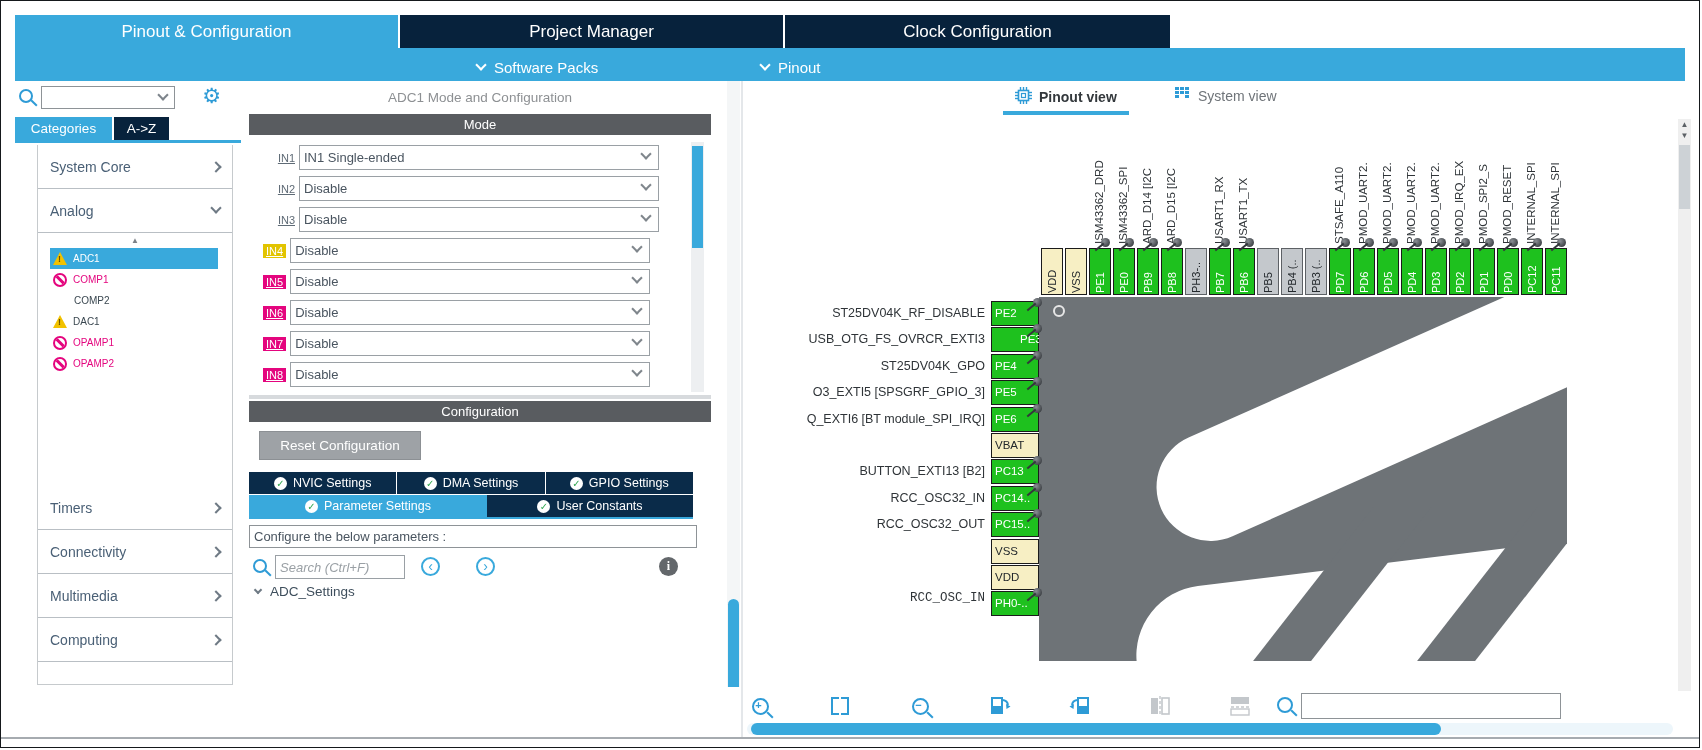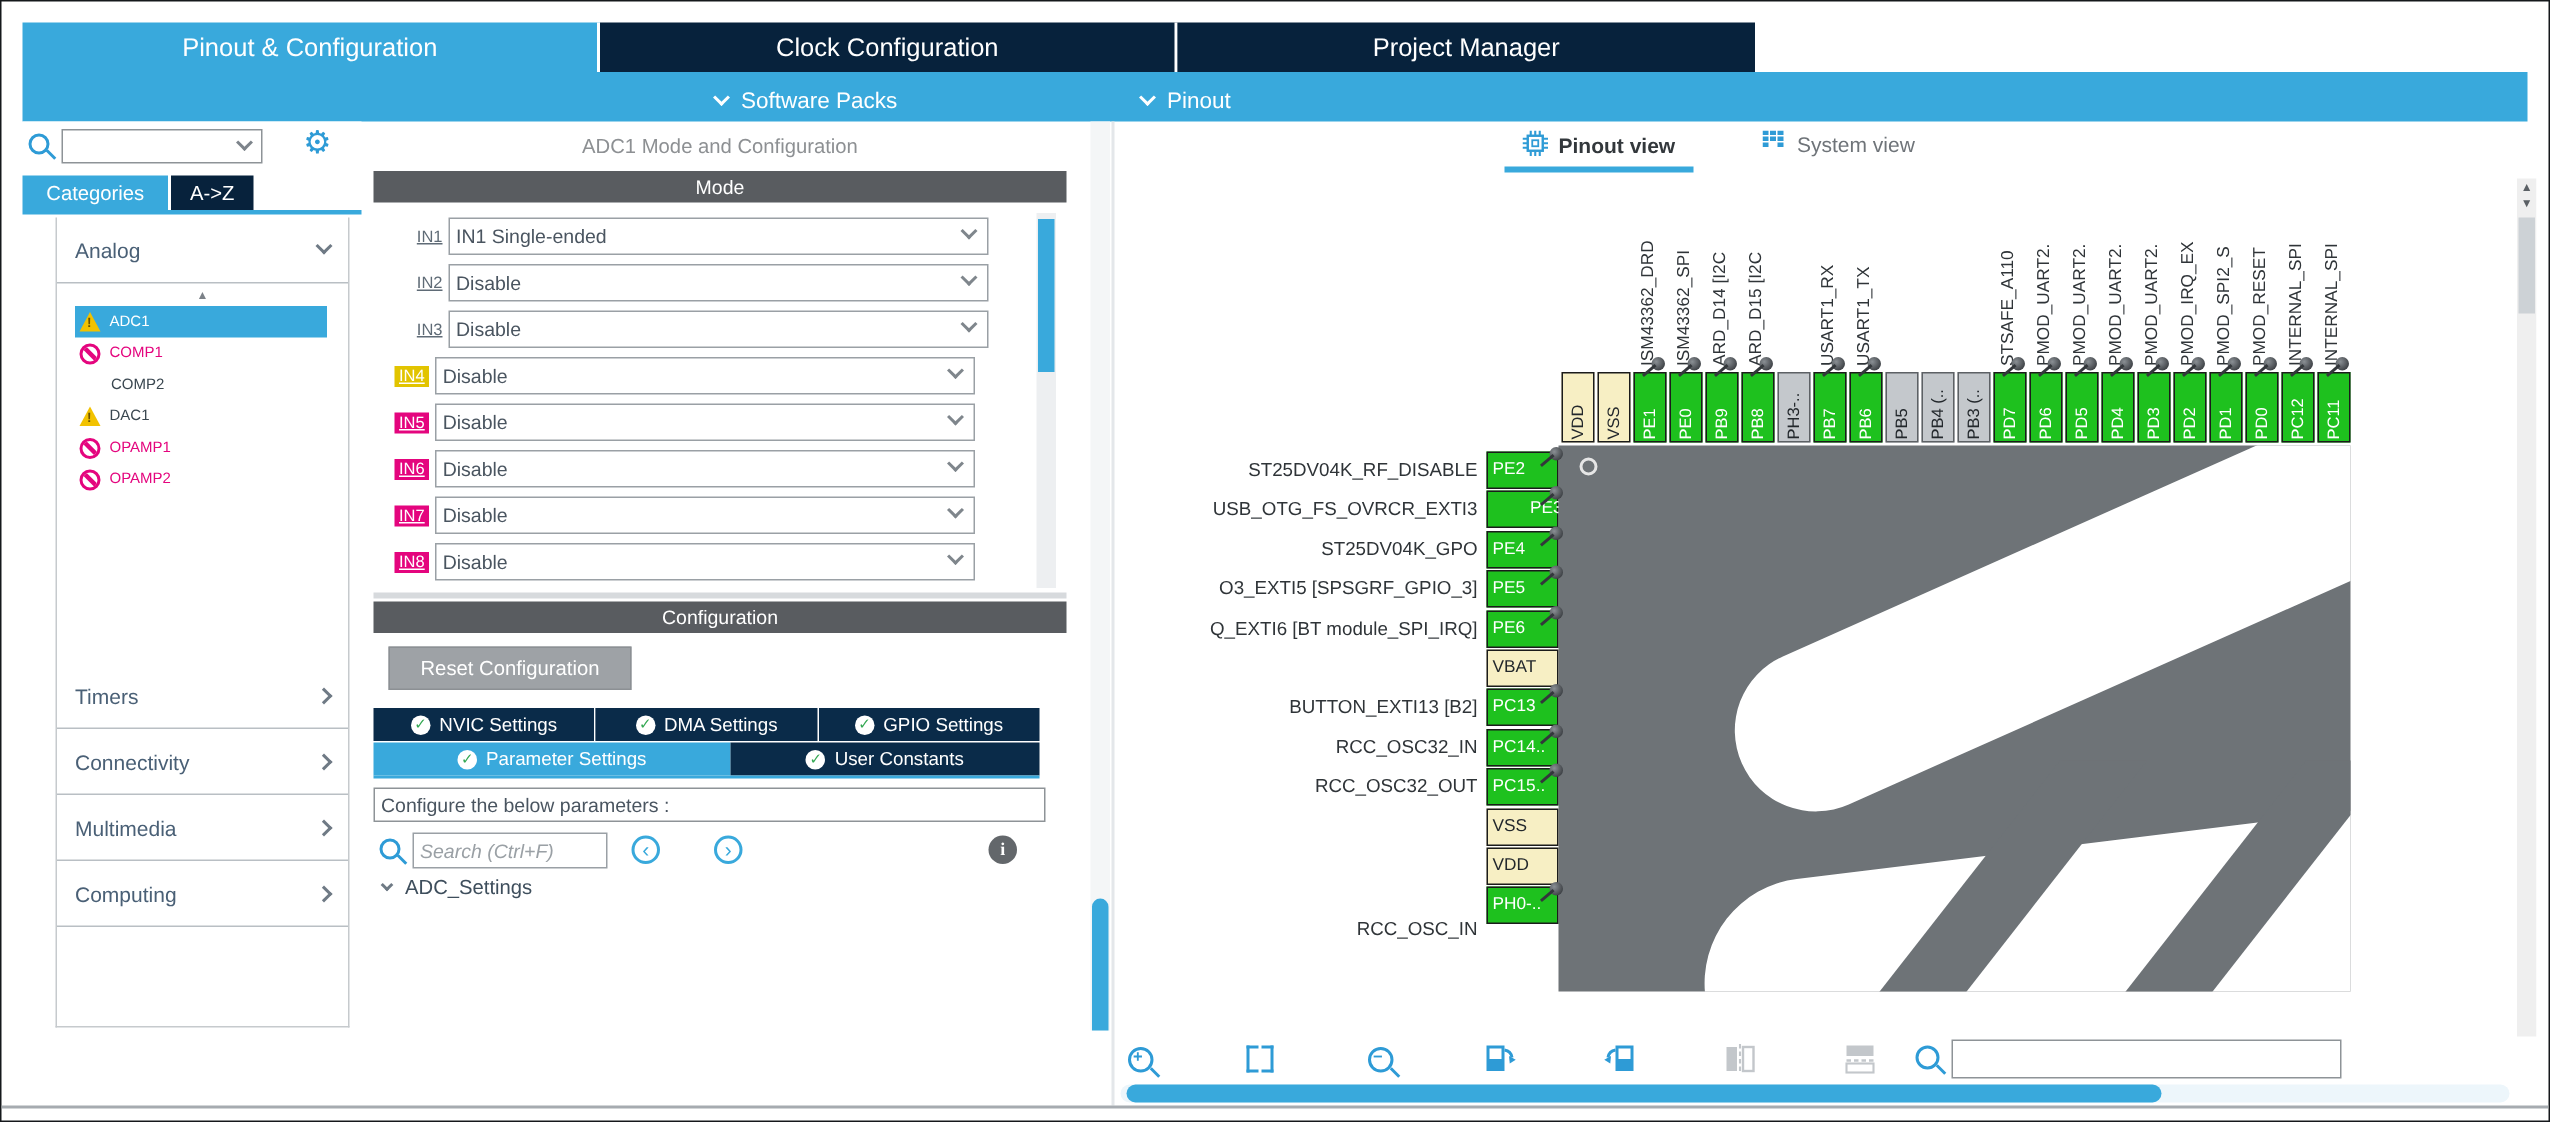--- a/index.html
+++ b/index.html
@@ -139,22 +139,22 @@
 
   .bottom-strip { position:absolute; left:0; top:736px; width:100%; height:2px; background:#A6ABB0; }
 </style>
 </head>
 <body>
 
 <div class="app">
 
   <div class="top-tabs">
       <div class="tab active" style="width: 385px;">Pinout &amp; Configuration</div>
+      <div class="tab" style="width: 385px;">Project Manager</div>
       <div class="tab" style="width: 385px;">Clock Configuration</div>
-      <div class="tab" style="width: 385px;">Project Manager</div>
     </div>
   <div class="subnav">
     <div class="subnav-item" style="left:462px">
       <span class="chev"></span>
       <span>Software Packs</span>
     </div>
     <div class="subnav-item" style="left:746px">
       <span class="chev"></span>
       <span>Pinout</span>
     </div>
@@ -166,20 +166,21 @@
       <input value="" style="">
       <span class="chev"></span>
     </div>
     <span class="gear-icon">⚙</span>
     <div class="sb-tabs">
       <div class="sb-tab cat">Categories</div>
       <div class="sb-tab az">A-&gt;Z</div>
     </div>
     <div class="sb-underline"></div>
     <div class="sb-list">
+        <div class="cat-row"><span class="cat-label">System Core</span><span class="chev right"></span></div>
         <div class="cat-row"><span class="cat-label">Analog</span><span class="chev"></span></div>
         <div class="spinner">▲</div>
         <div class="items">
           <div class="item selected">
             <span class="warn-icon"></span>
             <span class="item-label">ADC1</span>
           </div>
           <div class="item">
             <span class="block-icon"></span>
             <span class="item-label pink">COMP1</span>
@@ -467,21 +468,21 @@
       </div>
     <div class="left-labels">
         <div class="ll-row" style="top: 0px;">ST25DV04K_RF_DISABLE</div>
         <div class="ll-row" style="top: 26px;">USB_OTG_FS_OVRCR_EXTI3</div>
         <div class="ll-row" style="top: 53px;">ST25DV04K_GPO</div>
         <div class="ll-row" style="top: 79px;">O3_EXTI5 [SPSGRF_GPIO_3]</div>
         <div class="ll-row" style="top: 106px;">Q_EXTI6 [BT module_SPI_IRQ]</div>
         <div class="ll-row" style="top: 158px;">BUTTON_EXTI13 [B2]</div>
         <div class="ll-row" style="top: 185px;">RCC_OSC32_IN</div>
         <div class="ll-row" style="top: 211px;">RCC_OSC32_OUT</div>
-        <div class="ll-row" style="top: 306px;">RCC_OSC_IN</div>
+        <div class="ll-row" style="top: 285px; font-family: Liberation Mono, monospace;">RCC_OSC_IN</div>
       </div>
     <div class="left-pins">
         <div class="lpin signal" style="top: 0px;">PE2<span class="pushpin pp-left"></span></div>
         <div class="lpin signal" style="top: 26px; padding-left: 28px;">PE3<span class="pushpin pp-left"></span></div>
         <div class="lpin signal" style="top: 53px;">PE4<span class="pushpin pp-left"></span></div>
         <div class="lpin signal" style="top: 79px;">PE5<span class="pushpin pp-left"></span></div>
         <div class="lpin signal" style="top: 106px;">PE6<span class="pushpin pp-left"></span></div>
         <div class="lpin power" style="top: 132px;">VBAT</div>
         <div class="lpin signal" style="top: 158px;">PC13<span class="pushpin pp-left"></span></div>
         <div class="lpin signal" style="top: 185px;">PC14..<span class="pushpin pp-left"></span></div>

